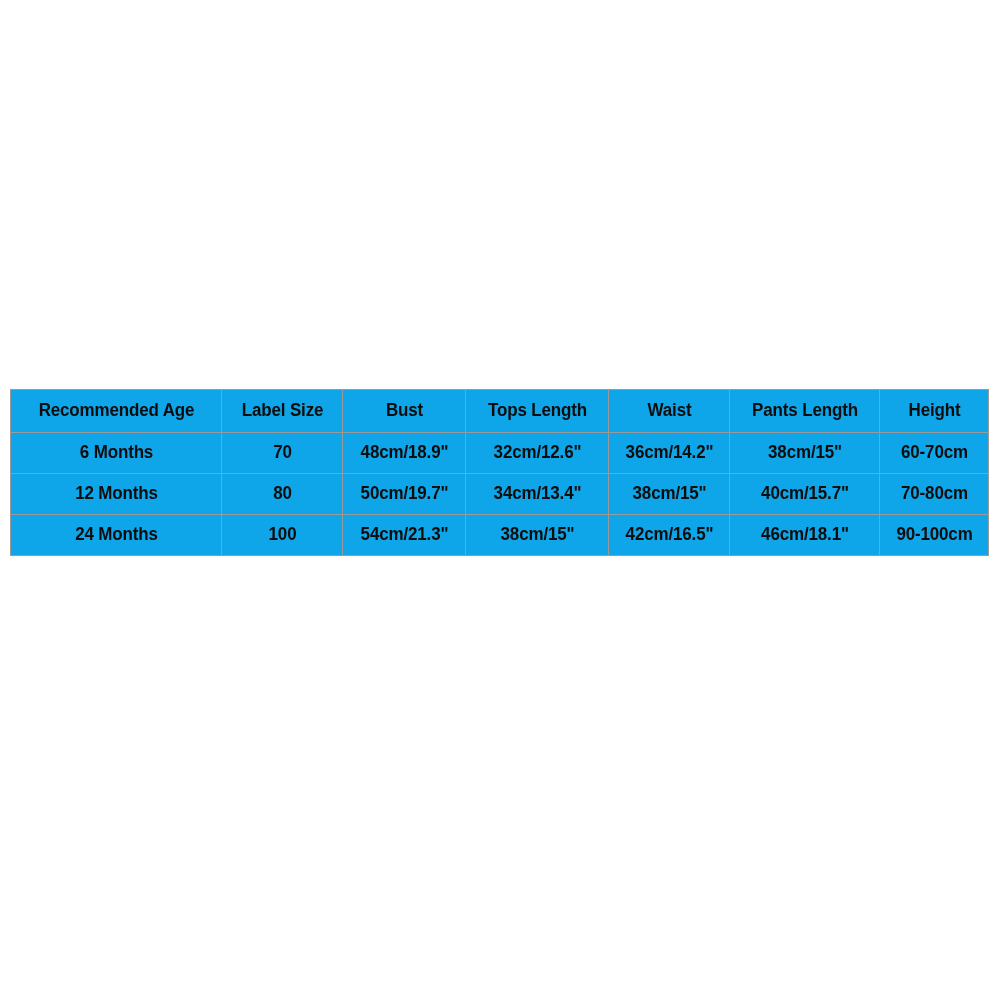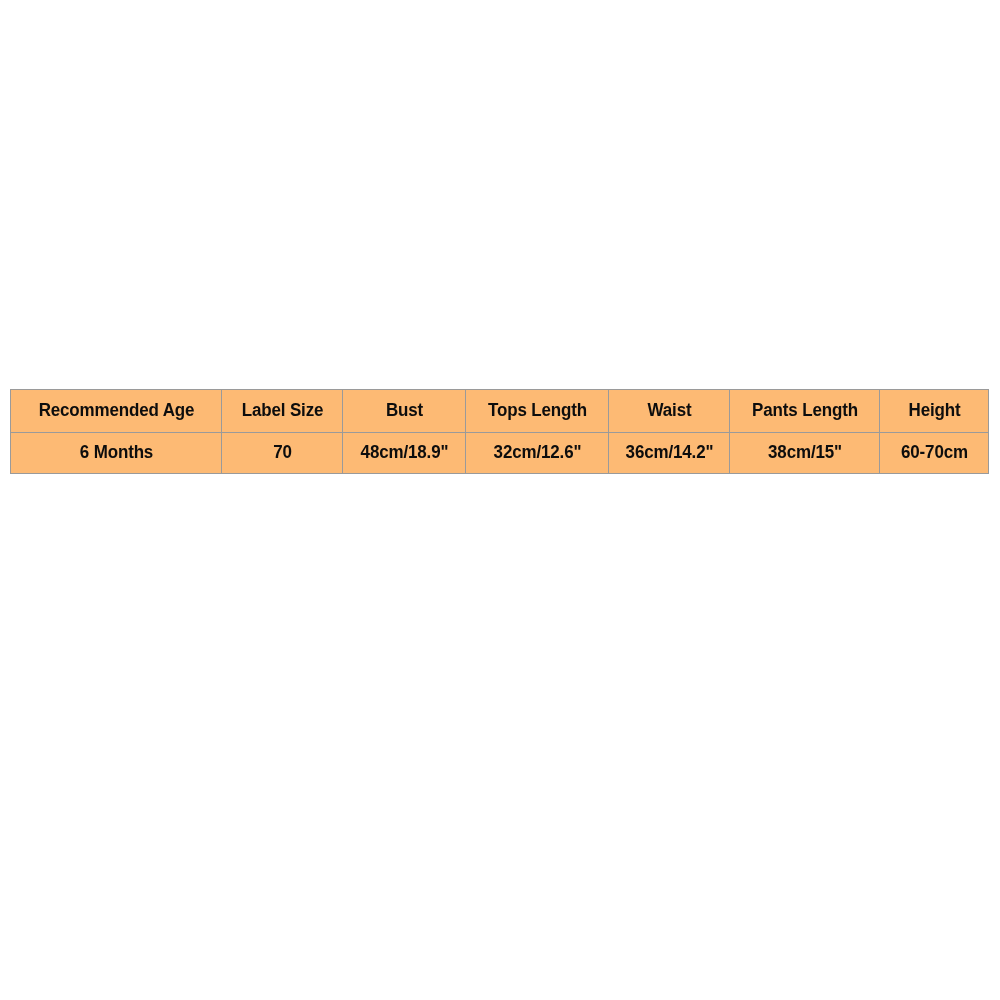--- a/index.html
+++ b/index.html
@@ -22,21 +22,21 @@
     position: absolute;
     left: 10px;
     top: 389px;
     width: 978px;
   }
 
   table.size-chart {
     width: 978px;
     border-collapse: collapse;
     table-layout: fixed;
-    background: #fdba74;
+    background: #0ea5e9;
   }
 
   table.size-chart th,
   table.size-chart td {
     border: 1px solid #9a9a9a;
     text-align: center;
     vertical-align: middle;
     color: #0d0d0d;
     font-weight: bold;
     font-size: 17.5px;
@@ -93,15 +93,33 @@
     <tbody>
       <tr>
         <td>6 Months</td>
         <td>70</td>
         <td>48cm/18.9"</td>
         <td>32cm/12.6"</td>
         <td>36cm/14.2"</td>
         <td>38cm/15"</td>
         <td>60-70cm</td>
       </tr>
+      <tr>
+        <td>12 Months</td>
+        <td>80</td>
+        <td>50cm/19.7"</td>
+        <td>34cm/13.4"</td>
+        <td>38cm/15"</td>
+        <td>40cm/15.7"</td>
+        <td>70-80cm</td>
+      </tr>
+      <tr>
+        <td>24 Months</td>
+        <td>100</td>
+        <td>54cm/21.3"</td>
+        <td>38cm/15"</td>
+        <td>42cm/16.5"</td>
+        <td>46cm/18.1"</td>
+        <td>90-100cm</td>
+      </tr>
     </tbody>
   </table>
 </div>
 
 </body></html>

